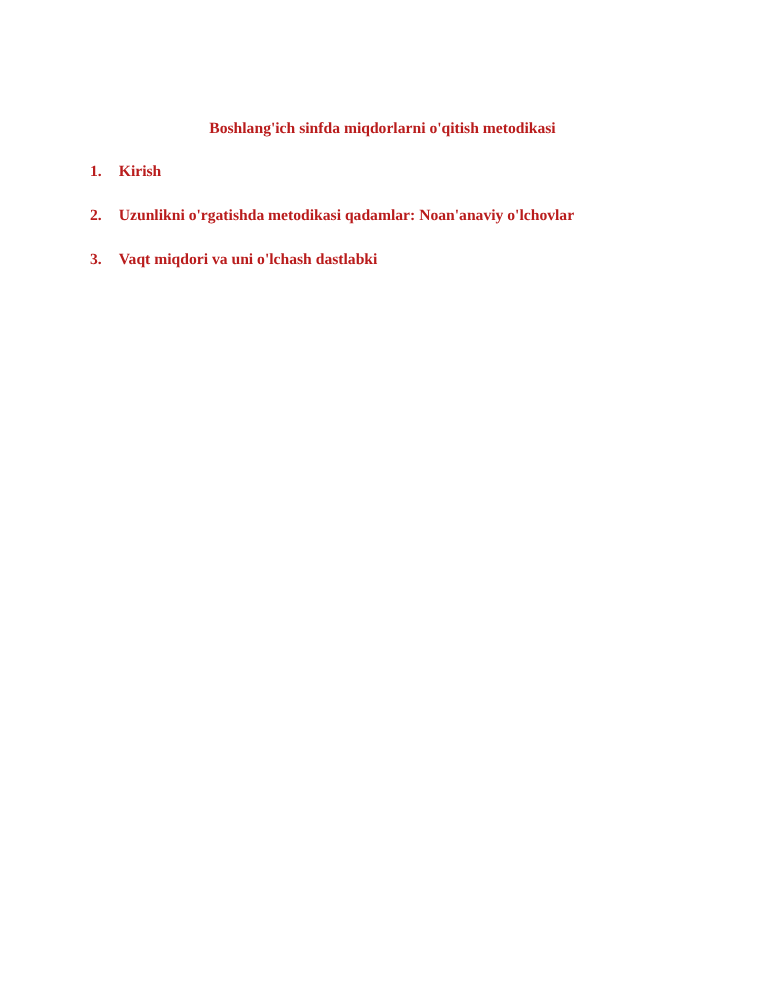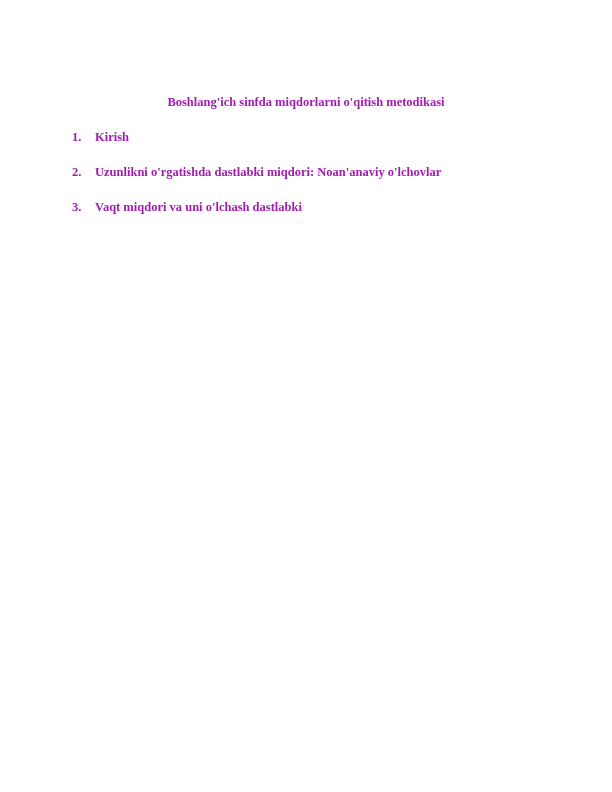--- a/index.html
+++ b/index.html
@@ -7,21 +7,21 @@
       padding: 0;
       background: #ffffff;
     }
     .page {
       position: relative;
       width: 612px;
       height: 792px;
       background: #ffffff;
       overflow: hidden;
       font-family: "Liberation Serif", "DejaVu Serif", serif;
-      color: #a21caf;
+      color: #b91c1c;
     }
     .doc-title {
       position: absolute;
       top: 94px;
       left: 72px;
       right: 72px;
       text-align: center;
       font-weight: bold;
       font-size: 12.5px;
       line-height: 16px;
@@ -59,21 +59,21 @@
 
   <div class="doc-list">
 
     <div class="doc-list-item">
       <span class="item-number">1.</span>
       <span class="item-text">Kirish</span>
     </div>
 
     <div class="doc-list-item">
       <span class="item-number">2.</span>
-      <span class="item-text">Uzunlikni o'rgatishda dastlabki miqdori: Noan'anaviy o'lchovlar</span>
+      <span class="item-text">Uzunlikni o'rgatishda metodikasi qadamlar: Noan'anaviy o'lchovlar</span>
     </div>
 
     <div class="doc-list-item">
       <span class="item-number">3.</span>
       <span class="item-text">Vaqt miqdori va uni o'lchash dastlabki</span>
     </div>
 
   </div>
 
 </div>

